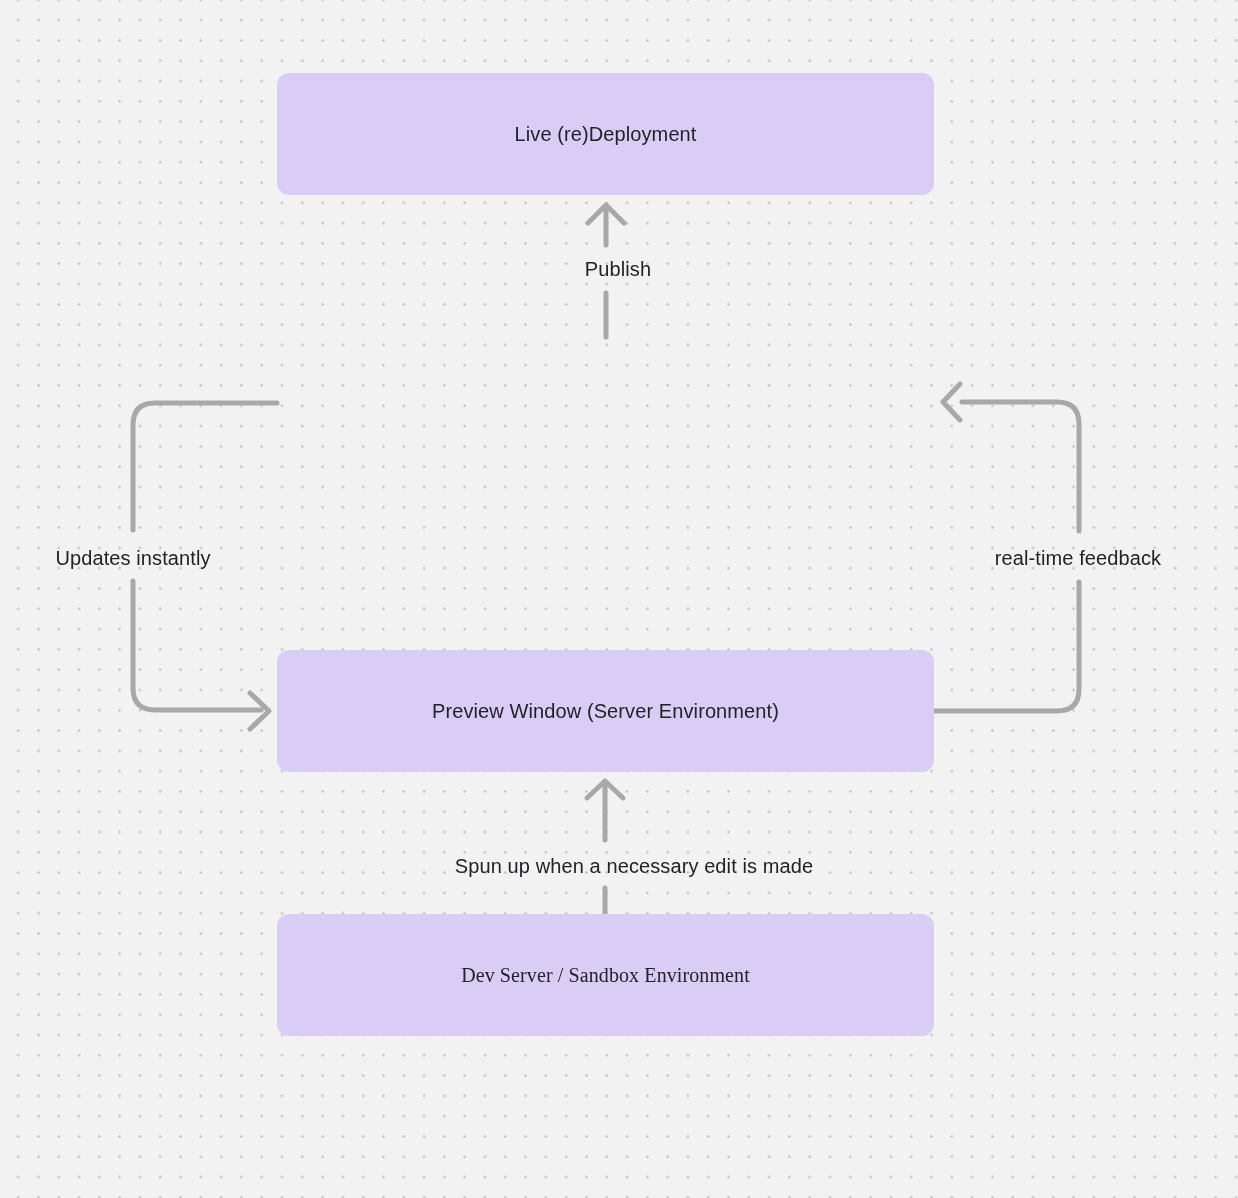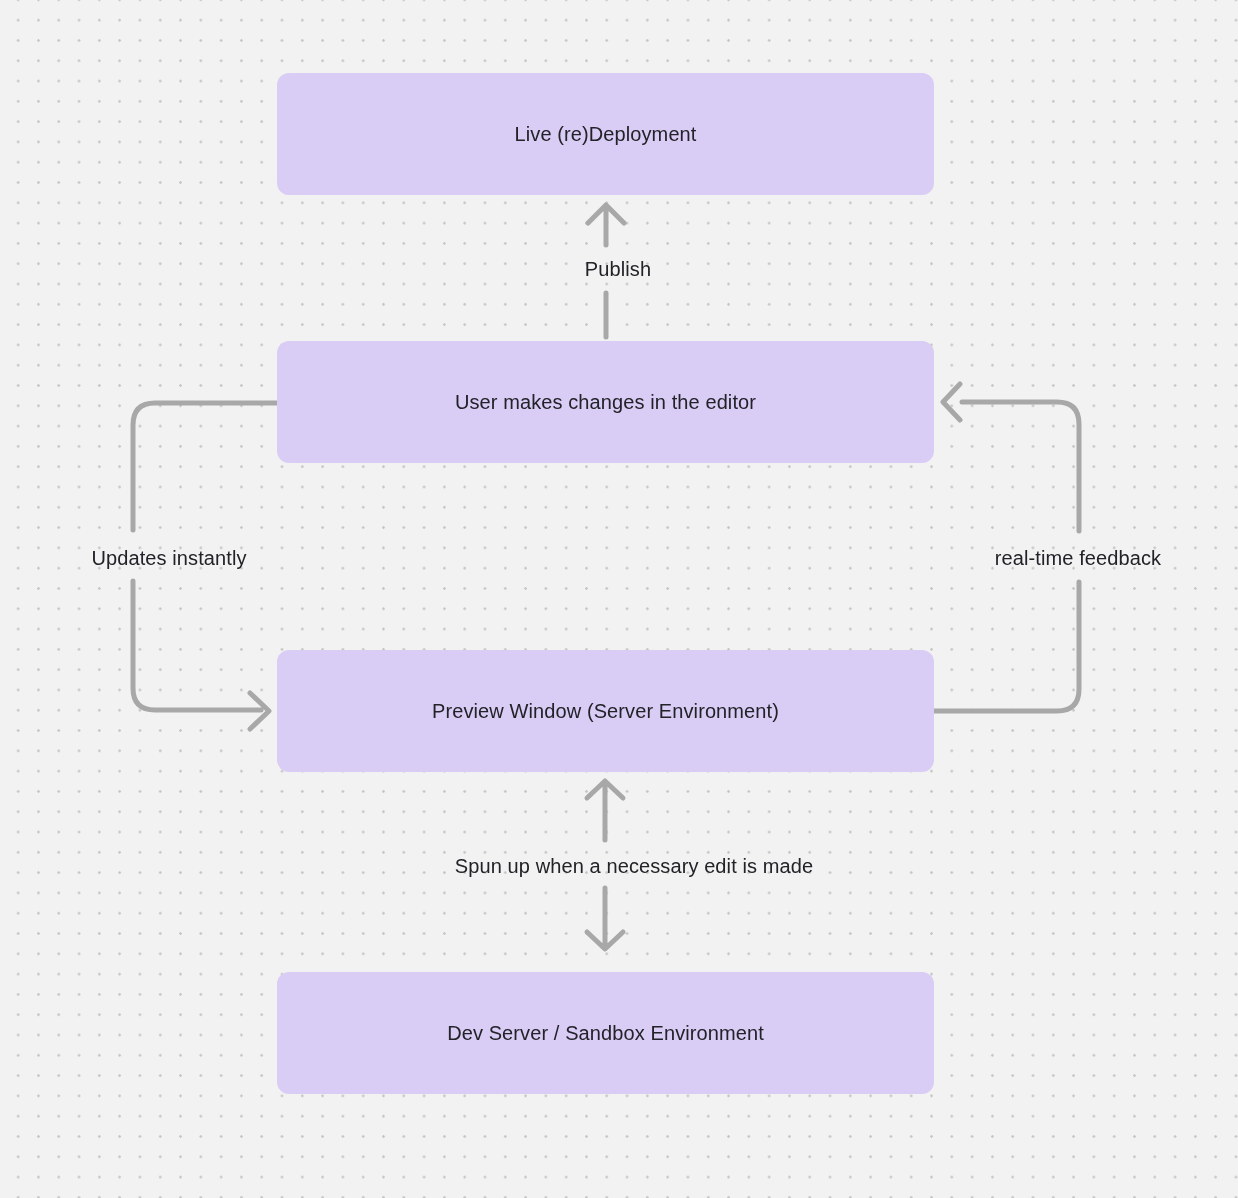--- a/index.html
+++ b/index.html
@@ -45,31 +45,31 @@
     align-items: center;
     justify-content: center;
     font-size: 20px;
     color: #222228;
     letter-spacing: 0.1px;
     cursor: default;
   }
   .node-1 { top: 73px;  }
   .node-2 { top: 341px; }
   .node-3 { top: 650px; }
-  .node-4 { top: 972px; }
+  .node-4 { top: 914px; font-family: Liberation Serif, serif; }
   .edge-label {
     position: absolute;
     transform: translate(-50%, -50%);
     white-space: nowrap;
     font-size: 20px;
     color: #222228;
     letter-spacing: 0.1px;
   }
   .label-publish  { left: 606px;  top: 269px; margin-left: 12px; }
-  .label-updates  { left: 133px;  top: 558px; margin-left: 36px; }
+  .label-updates  { left: 133px;  top: 558px; }
   .label-feedback { left: 1078px; top: 558px; text-align: right; }
   .label-spunup   { left: 634px;  top: 866px; }
 </style>
 </head>
 <body>
 
 <div class="canvas">
 
   <svg class="edges-svg" viewBox="0 0 1238 1198" xmlns="http://www.w3.org/2000/svg">
 
@@ -79,23 +79,20 @@
 
     <path d="M934 711 H1057 Q1079 711 1079 689 V582 M1079 531 V424 Q1079 402 1057 402 H962 M960 384 L943 402 L960 420" stroke="#a8a8a8"></path>
 
     <path d="M605 840 V783 M587 798 L605 781 L623 798 M605 888 V947 M587 932 L605 949 L623 932" stroke="#a8a8a8"></path>
   </svg>
 
   <div class="node node-1">
     <span>Live (re)Deployment</span>
   </div>
 
-  <div class="node node-2">
-    <span>User makes changes in the editor</span>
-  </div>
 
   <div class="node node-3">
     <span>Preview Window (Server Environment)</span>
   </div>
 
   <div class="node node-4">
     <span>Dev Server / Sandbox Environment</span>
   </div>
 
   <div class="edge-label label-publish">Publish</div>

